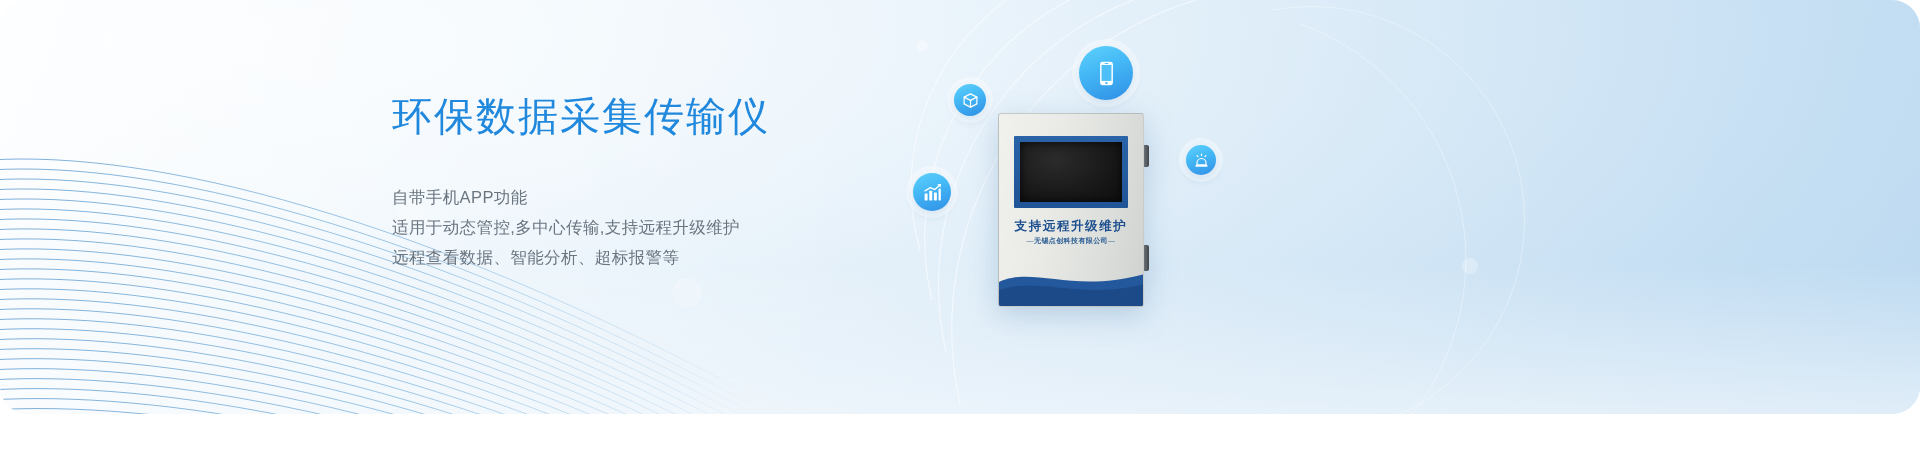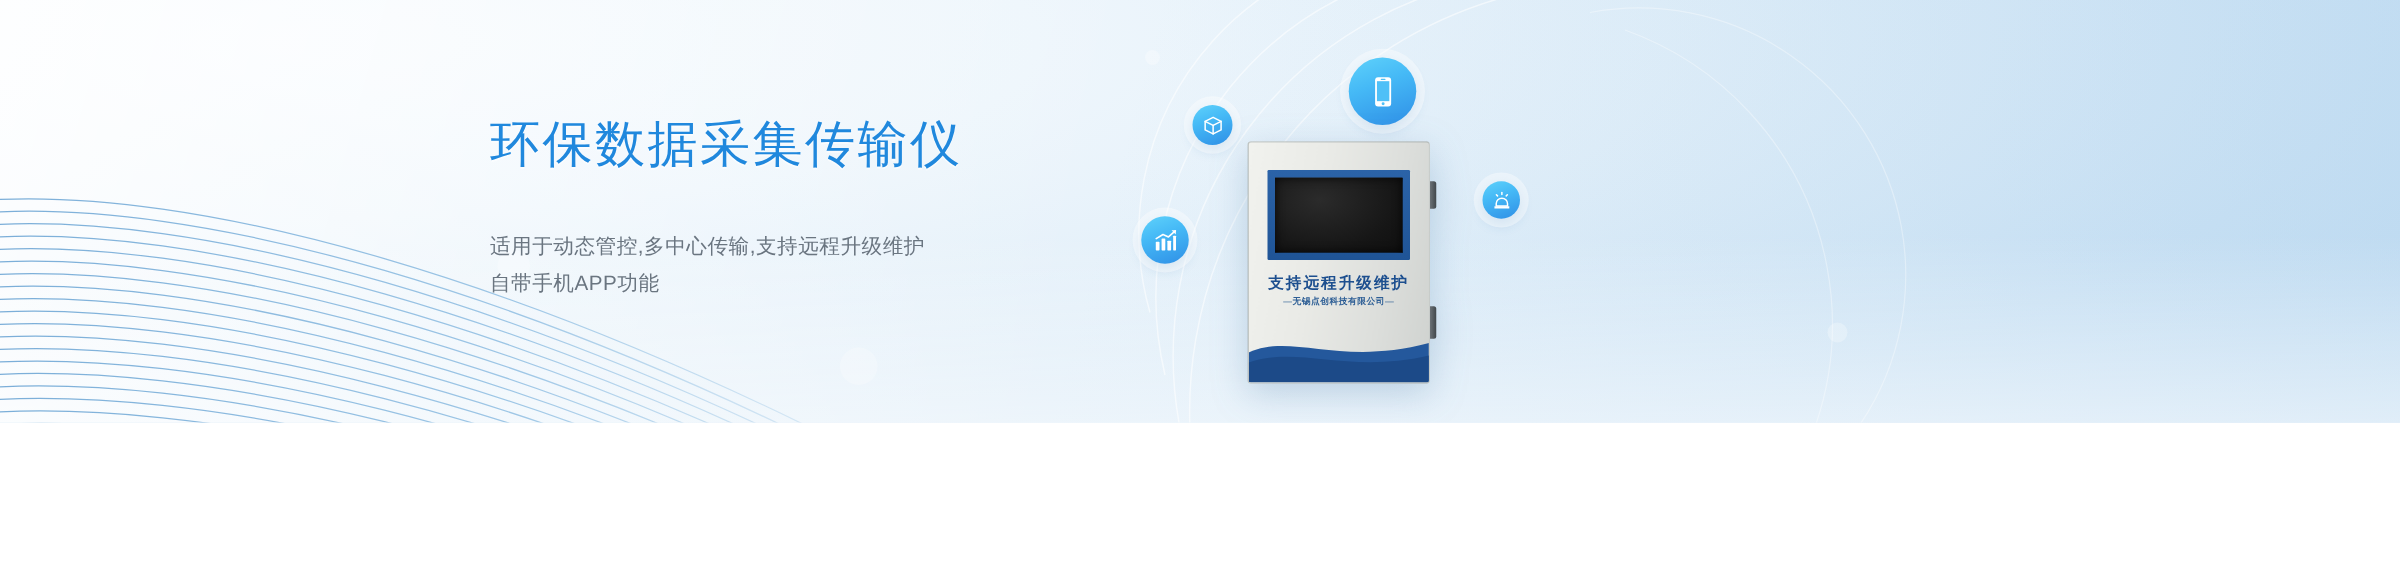--- a/index.html
+++ b/index.html
@@ -1,23 +1,24 @@
 <!DOCTYPE html>
 <html><head>
 <meta charset="utf-8">
 <style>
   html,body{margin:0;padding:0;}
   body{
     width:1920px;height:450px;overflow:hidden;
     font-family:"Liberation Sans","DejaVu Sans",sans-serif;
   }
   .banner{
-    position:relative;width:1920px;height:338px;overflow:hidden;
+    position:relative;width:1920px;height:414px;overflow:hidden;
     background:
       radial-gradient(120% 160% at 12% 10%, #f7fbfe 0%, #eef6fc 26%, #e2eff9 48%, #cfe4f5 72%, #c2dcf2 100%);
+    border-radius: 28px;
   }
   
   .bg-sheen{
     position:absolute;inset:0;
     background:linear-gradient(105deg, rgba(255,255,255,.85) 0%, rgba(255,255,255,.35) 22%, rgba(255,255,255,0) 46%, rgba(170,208,236,.18) 78%, rgba(160,202,234,.30) 100%);
     pointer-events:none;
   }
   .bg-bottom{
     position:absolute;left:0;right:0;bottom:0;height:150px;
     background:linear-gradient(180deg, rgba(255,255,255,0) 0%, rgba(255,255,255,.55) 100%);
@@ -154,22 +155,23 @@
   </svg>
 
   <div class="dot" style="left:398px;top:200px;width:26px;height:26px;opacity:.5;"></div>
   <div class="dot" style="left:672px;top:278px;width:30px;height:30px;opacity:.45;"></div>
   <div class="dot" style="left:916px;top:40px;width:12px;height:12px;opacity:.55;"></div>
   <div class="dot" style="left:1462px;top:258px;width:16px;height:16px;opacity:.5;"></div>
 
   <div class="copy">
     <div class="title">环保数据采集传输仪</div>
     <div class="subs">
+      <div class="sub-line">自带手机APP功能</div>
       <div class="sub-line">适用于动态管控,多中心传输,支持远程升级维护</div>
-      <div class="sub-line">自带手机APP功能</div>
+      <div class="sub-line">远程查看数据、智能分析、超标报警等</div>
     </div>
   </div>
 
   <div class="product">
 
     <svg class="arcs" viewBox="0 0 760 450">
       <g fill="none" stroke="#ffffff" stroke-opacity="0.55" stroke-width="1.2">
         <path d="M300,-40 A 230 230 0 0 0 40,250"></path>
         <path d="M318,-30 A 268 268 0 0 0 52,300"></path>
         <path d="M338,-20 A 306 306 0 0 0 66,352"></path>

